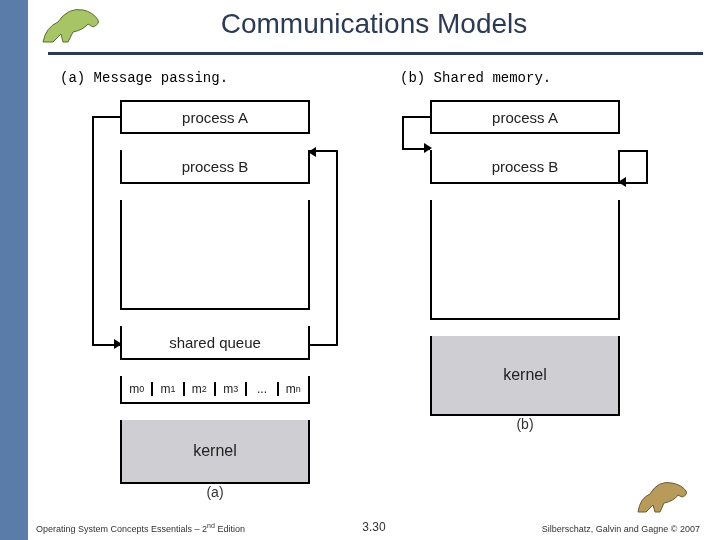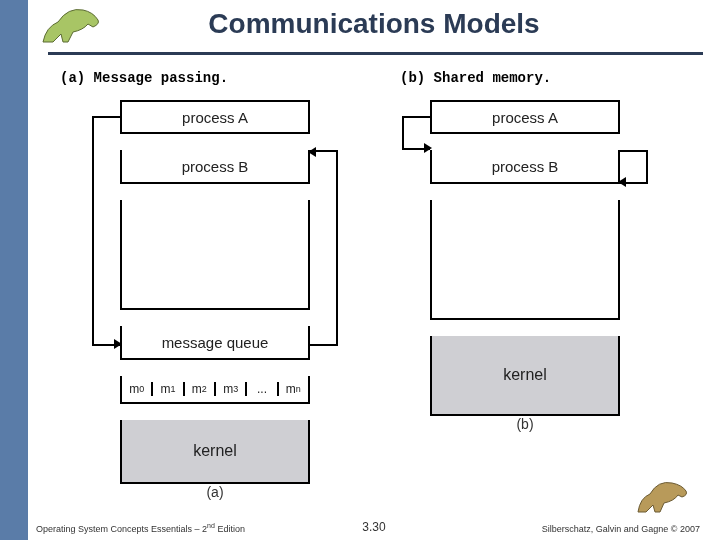--- a/index.html
+++ b/index.html
@@ -19,21 +19,21 @@
   }
   .header {
     position: absolute;
     left: 28px; top: 0;
     width: 692px;
     padding: 8px 20px 10px 20px;
     text-align: center;
   }
   .header h1 {
     font-size: 28px;
-    font-weight: bold;
+    font-weight: normal;
     color: #2b3b55;
   }
   .header-rule {
     position: absolute;
     left: 48px;
     top: 52px;
     width: 655px;
     height: 3px;
     background: #2b3b55;
   }
@@ -48,21 +48,21 @@
     width: 62px; height: 42px;
   }
   .labels {
     position: absolute;
     top: 70px;
     left: 60px;
     right: 20px;
     display: flex;
     justify-content: space-between;
     font-family: "Courier New", monospace;
-    font-weight: bold;
+    font-weight: normal;
     font-size: 14px;
   }
   .labels .la { width: 300px; }
   .labels .lb { width: 300px; margin-left: 21px; }
   .diagrams {
     position: absolute;
     top: 100px;
     left: 60px;
     width: 620px;
     height: 390px;
@@ -231,21 +231,21 @@
 
 <div class="diagrams">
 
   <div class="diagram">
     <div class="box-stack">
       <div class="arrA-left"></div>
       <div class="arrA-right"></div>
       <div class="cell proc">process A</div>
       <div class="cell proc">process B</div>
       <div class="cell blank"></div>
-      <div class="cell proc">message queue</div>
+      <div class="cell proc">shared queue</div>
       <div class="cell msgrow">
         <div class="slot">m<sub>0</sub></div>
         <div class="slot">m<sub>1</sub></div>
         <div class="slot">m<sub>2</sub></div>
         <div class="slot">m<sub>3</sub></div>
         <div class="slot">...</div>
         <div class="slot">m<sub>n</sub></div>
       </div>
       <div class="cell kernel">kernel</div>
     </div>

